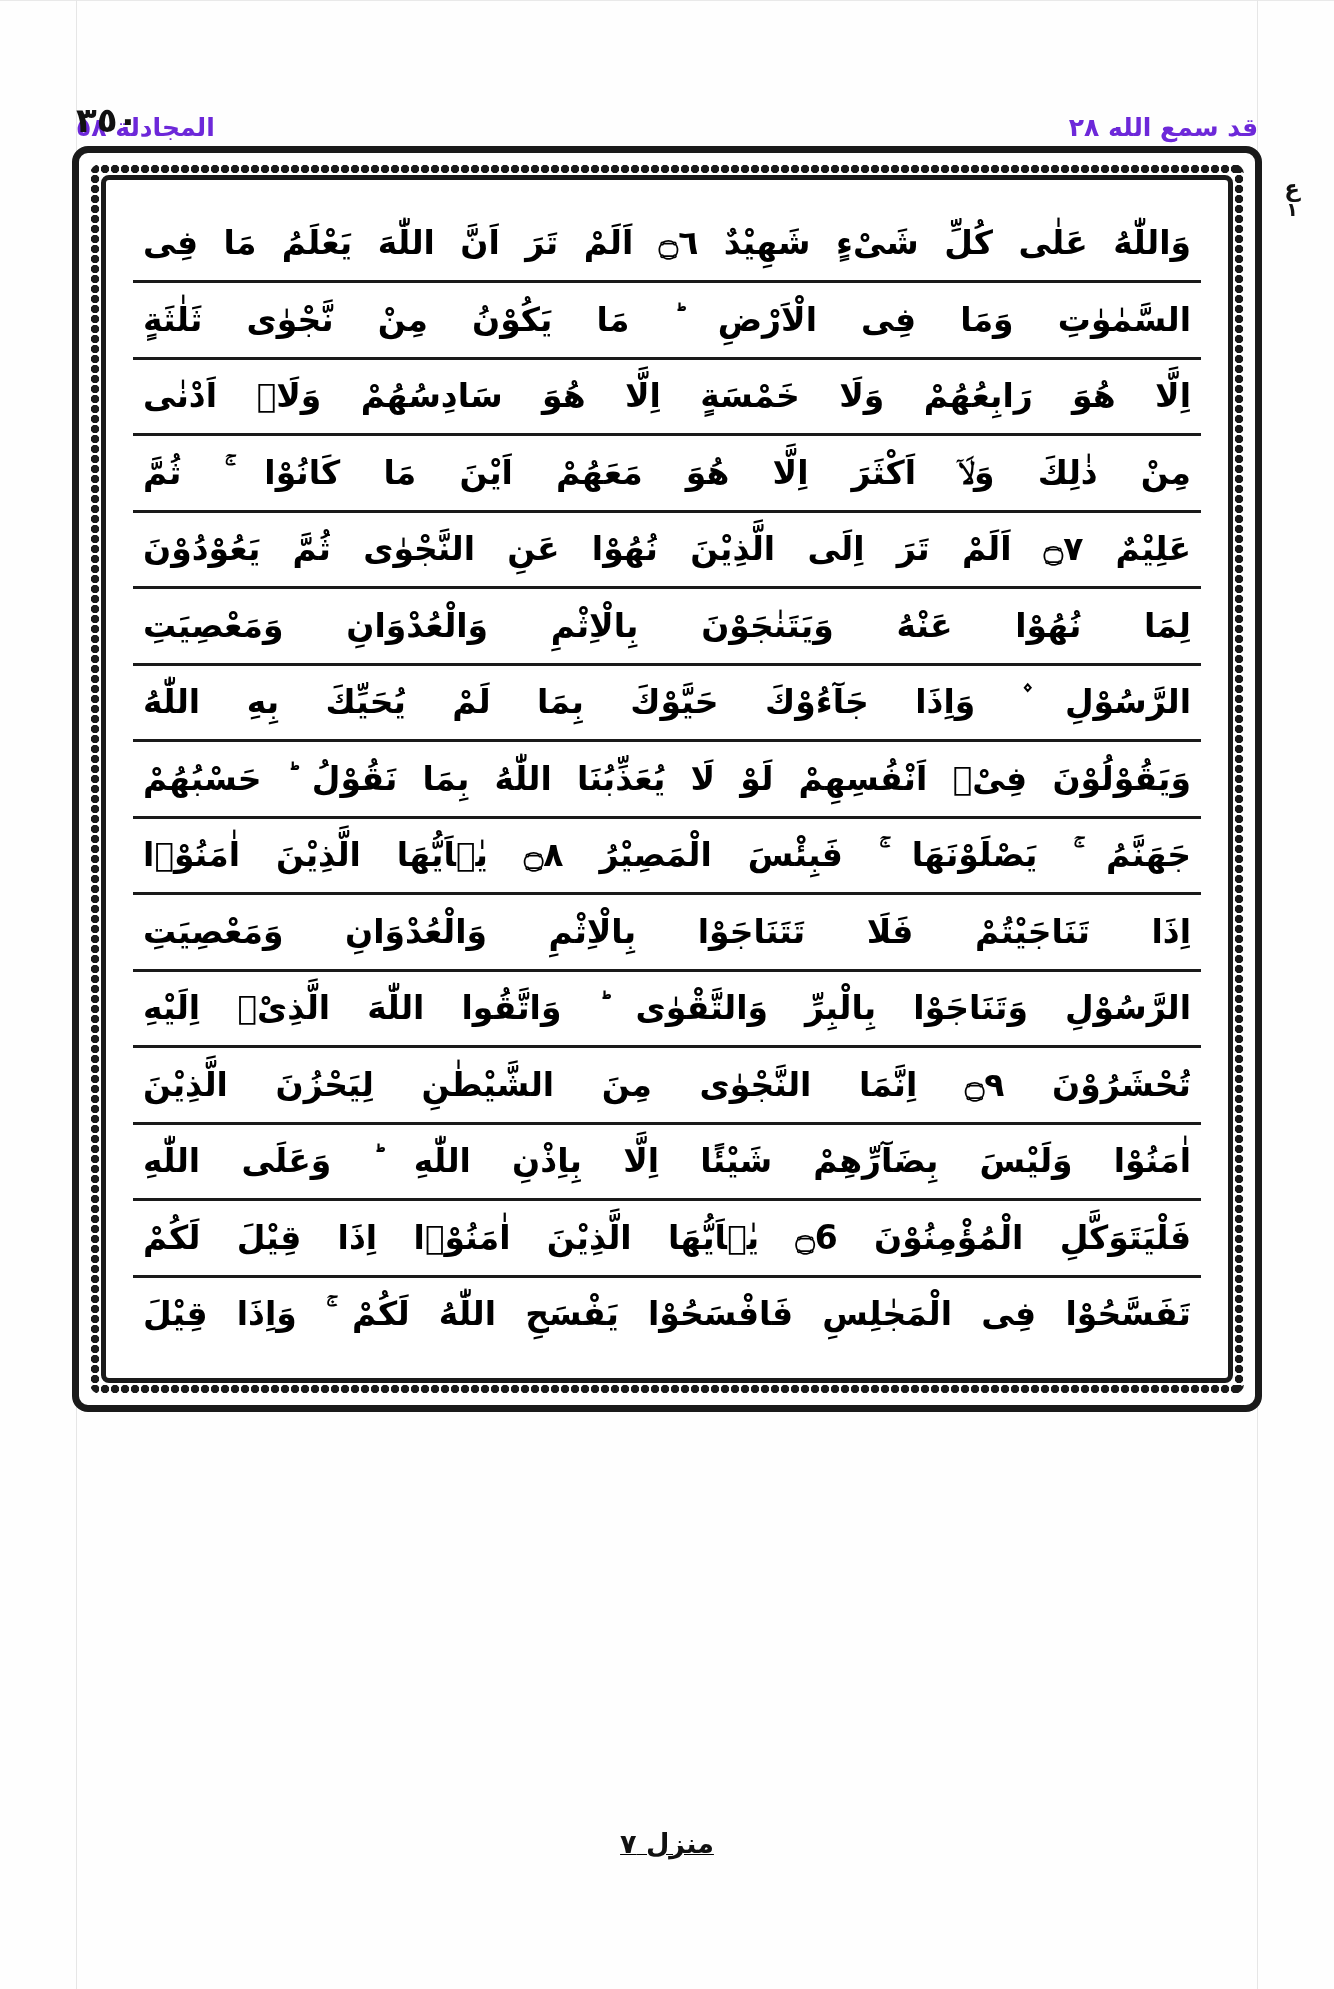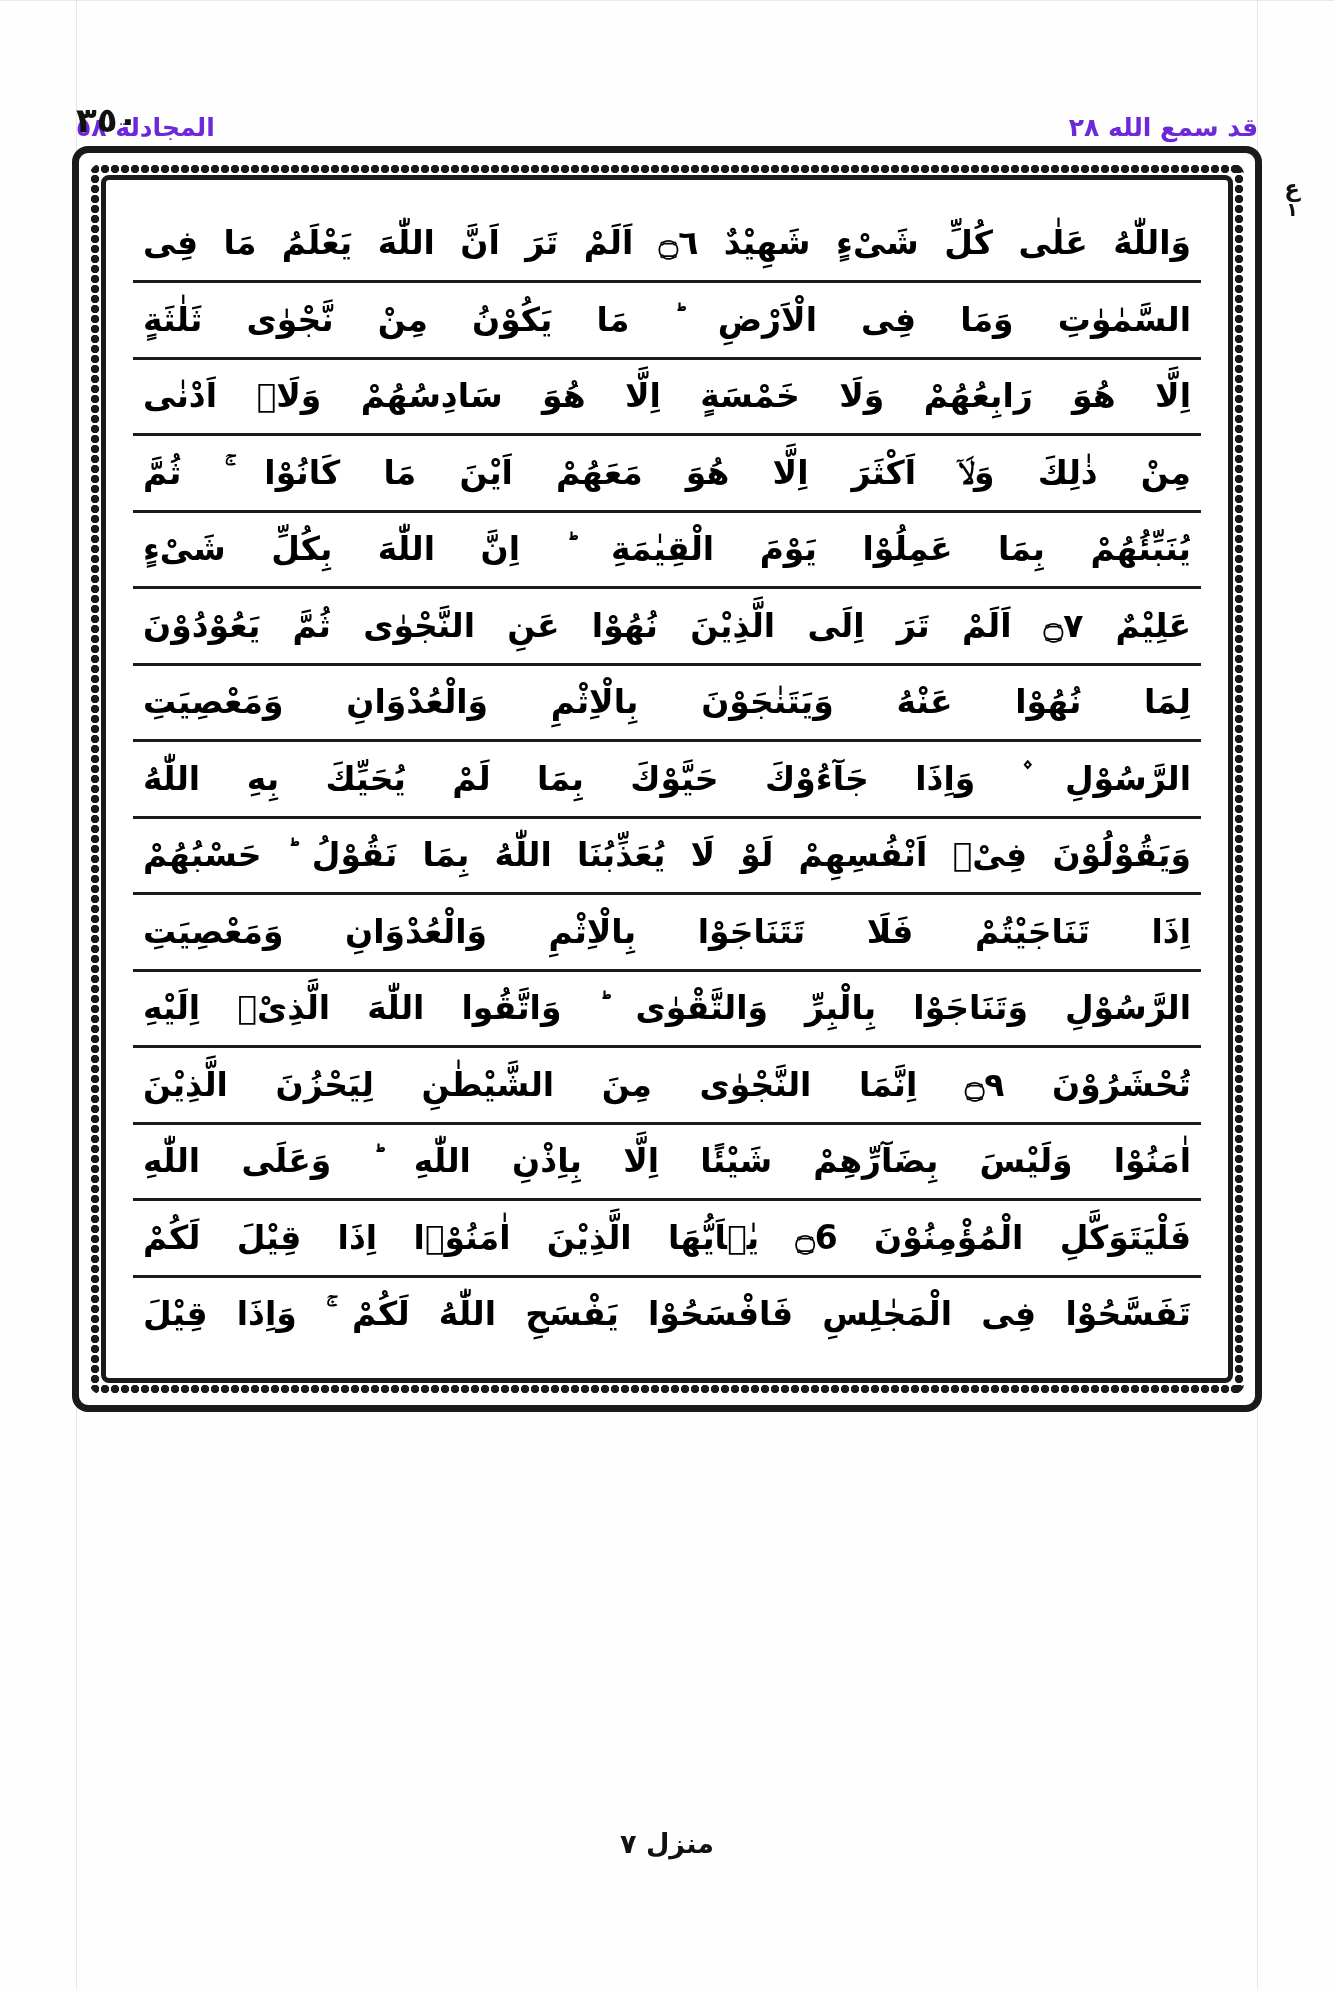--- a/index.html
+++ b/index.html
@@ -152,20 +152,21 @@
     font-weight:700;
   }
 
   
   #footer{
     position:absolute;
     left:0;right:0;
     top:1828px;
     text-align:center;
     direction:rtl;
+    text-decoration:underline;
   }
   #footer .manzil{
     font-family:"DejaVu Sans","Liberation Sans",sans-serif;
     font-size:27px;
     color:#111;
     font-weight:600;
     white-space:nowrap;
   }
 </style>
 </head>
@@ -196,33 +197,33 @@
         <div class="aya-line">
           <div class="aya-text">السَّمٰوٰتِ وَمَا فِى الْاَرْضِ ؕ مَا يَكُوْنُ مِنْ نَّجْوٰى ثَلٰثَةٍ</div>
         </div>
         <div class="aya-line">
           <div class="aya-text">اِلَّا هُوَ رَابِعُهُمْ وَلَا خَمْسَةٍ اِلَّا هُوَ سَادِسُهُمْ وَلَاۤ اَدْنٰى</div>
         </div>
         <div class="aya-line">
           <div class="aya-text">مِنْ ذٰلِكَ وَلَاۤ اَكْثَرَ اِلَّا هُوَ مَعَهُمْ اَيْنَ مَا كَانُوْا ۚ ثُمَّ</div>
         </div>
         <div class="aya-line">
-          <div class="aya-text">يُنَبِّئُهُمْ بِمَا عَمِلُوْا يَوْمَ الْقِيٰمَةِ ؕ اِنَّ اللّٰهَ بِكُلِّ شَىْءٍ</div>
-        </div>
-        <div class="aya-line">
           <div class="aya-text">عَلِيْمٌ ۝٧ اَلَمْ تَرَ اِلَى الَّذِيْنَ نُهُوْا عَنِ النَّجْوٰى ثُمَّ يَعُوْدُوْنَ</div>
         </div>
         <div class="aya-line">
           <div class="aya-text">لِمَا نُهُوْا عَنْهُ وَيَتَنٰجَوْنَ بِالْاِثْمِ وَالْعُدْوَانِ وَمَعْصِيَتِ</div>
         </div>
         <div class="aya-line">
           <div class="aya-text">الرَّسُوْلِ ۫ وَاِذَا جَآءُوْكَ حَيَّوْكَ بِمَا لَمْ يُحَيِّكَ بِهِ اللّٰهُ</div>
         </div>
         <div class="aya-line">
           <div class="aya-text">وَيَقُوْلُوْنَ فِىْۤ اَنْفُسِهِمْ لَوْ لَا يُعَذِّبُنَا اللّٰهُ بِمَا نَقُوْلُ ؕ حَسْبُهُمْ</div>
+        </div>
+        <div class="aya-line">
+          <div class="aya-text">جَهَنَّمُ ۚ يَصْلَوْنَهَا ۚ فَبِئْسَ الْمَصِيْرُ ۝٨ يٰۤاَيُّهَا الَّذِيْنَ اٰمَنُوْۤا</div>
         </div>
         <div class="aya-line">
           <div class="aya-text">اِذَا تَنَاجَيْتُمْ فَلَا تَتَنَاجَوْا بِالْاِثْمِ وَالْعُدْوَانِ وَمَعْصِيَتِ</div>
         </div>
         <div class="aya-line">
           <div class="aya-text">الرَّسُوْلِ وَتَنَاجَوْا بِالْبِرِّ وَالتَّقْوٰى ؕ وَاتَّقُوا اللّٰهَ الَّذِىْۤ اِلَيْهِ</div>
         </div>
         <div class="aya-line">
           <div class="aya-text">تُحْشَرُوْنَ ۝٩ اِنَّمَا النَّجْوٰى مِنَ الشَّيْطٰنِ لِيَحْزُنَ الَّذِيْنَ</div>
         </div>

